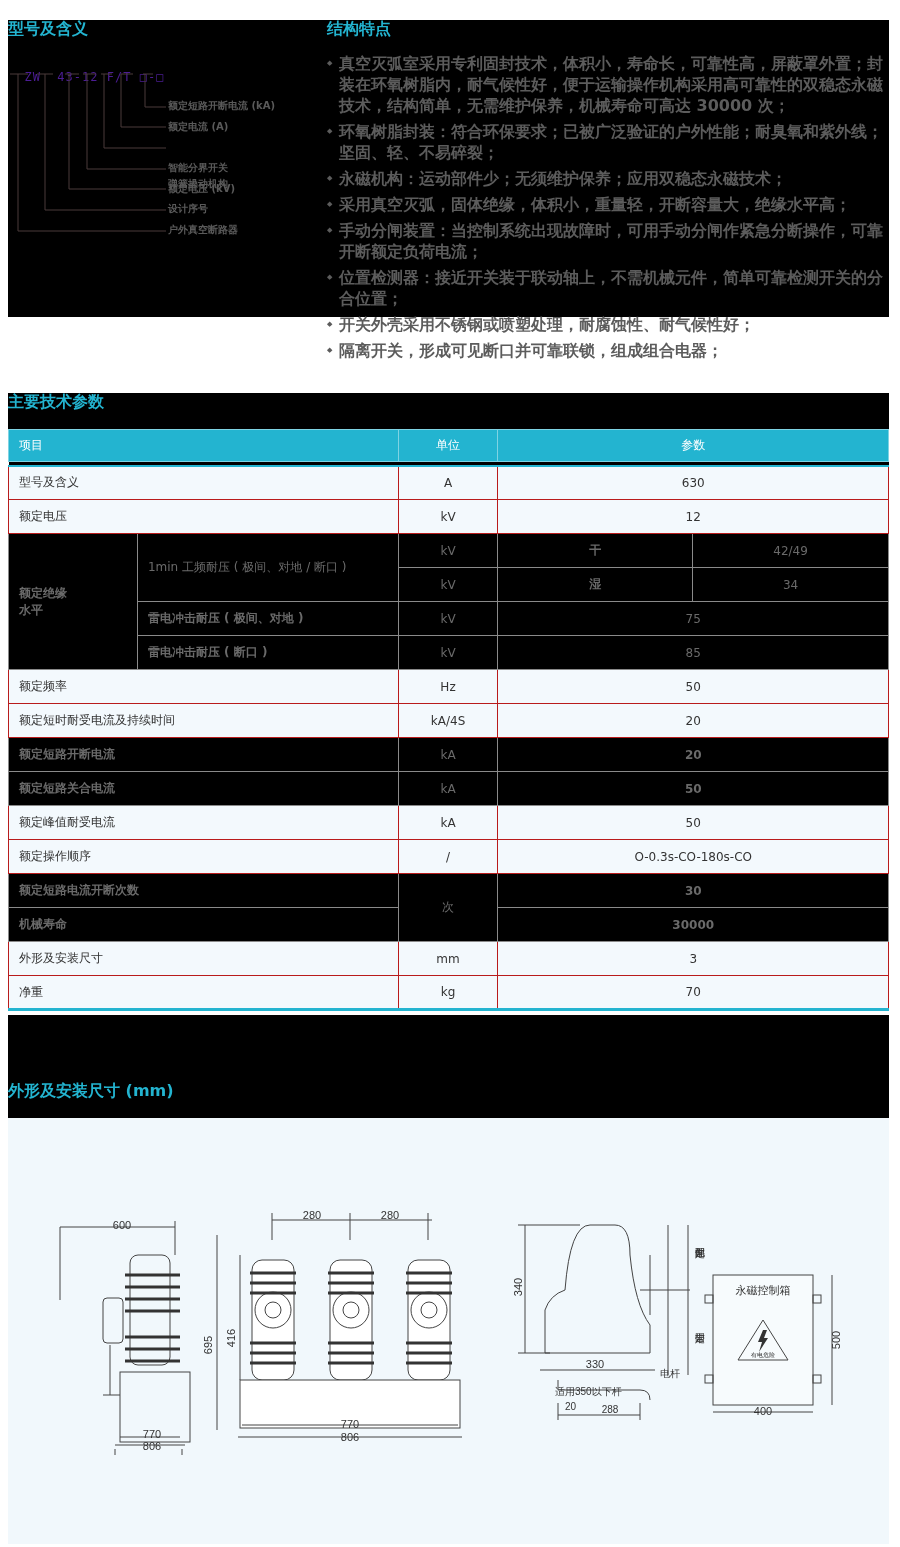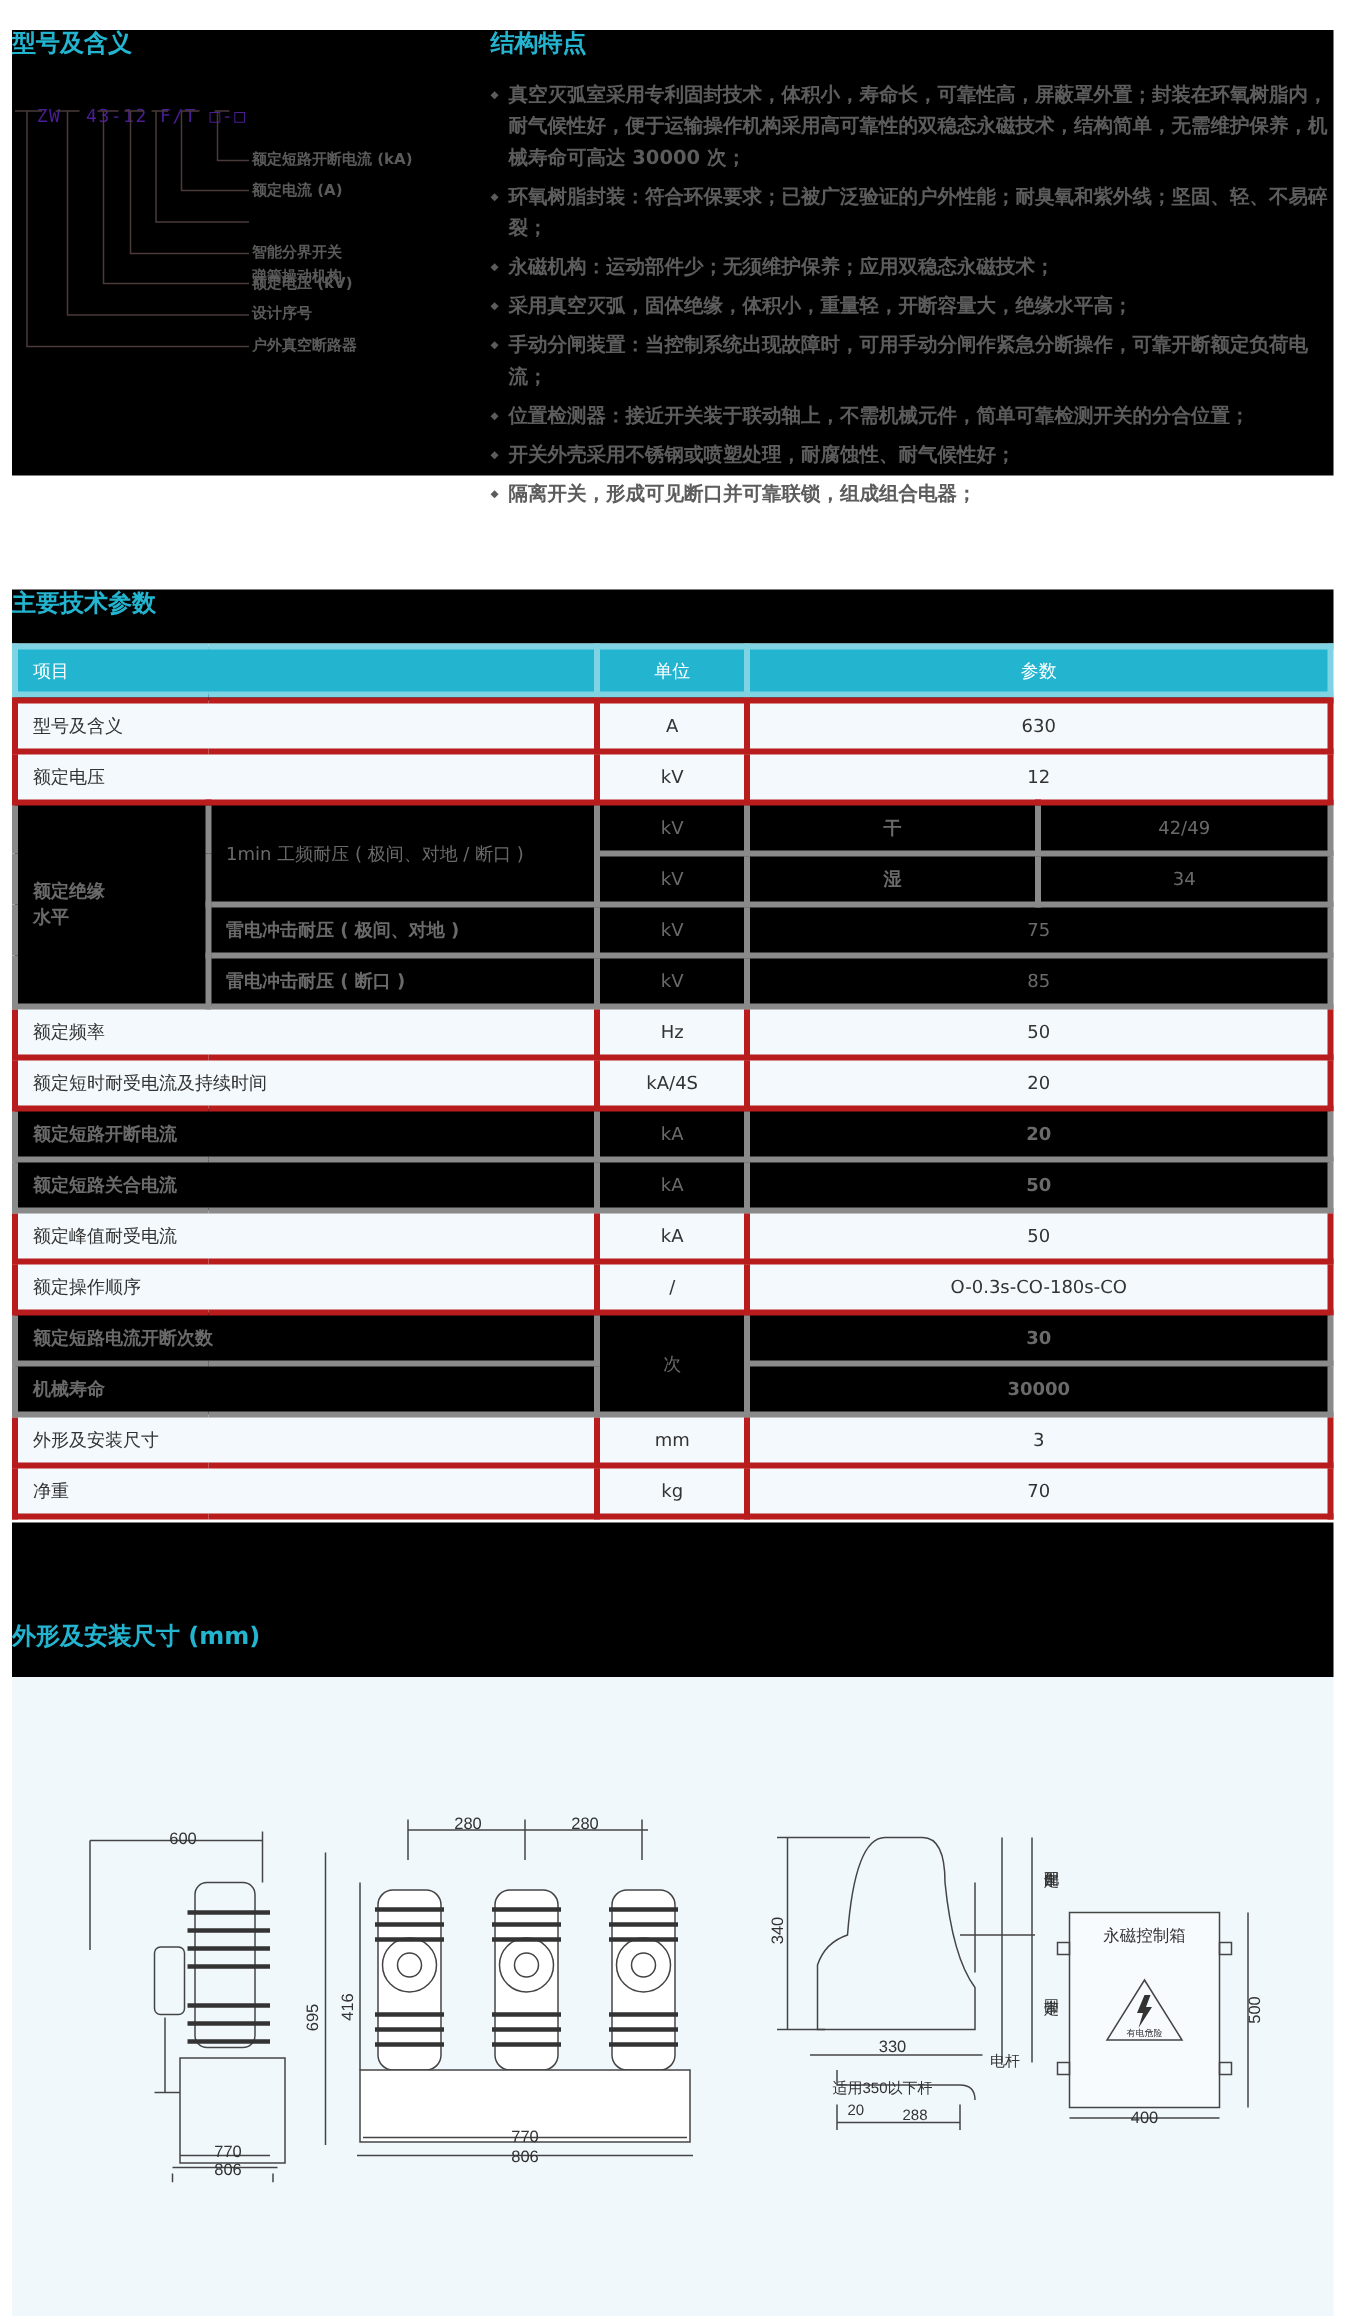--- a/index.html
+++ b/index.html
@@ -7,27 +7,27 @@
   .abs { position: absolute; }
   .title { color: #23b4d0; font-weight: bold; font-size: 16px; }
 
   
   .model-box { left: 8px; top: 20px; width: 312px; height: 297px; background: #000; }
   .model-code { left: 8px; top: 56px; color: #4c1d95; font-size: 12px; letter-spacing: 1px; font-family: "DejaVu Sans Mono", monospace; white-space: pre; }
   .model-label { color: #5a5a5a; font-size: 10px; font-weight: bold; white-space: nowrap; }
 
   
   .feat-box { left: 320px; top: 20px; width: 569px; height: 297px; background: #000; }
-  .feat-item { color: #5c5c5c; font-size: 13px; font-weight: bold; line-height: 21px; padding-left: 12px; position: relative; }
+  .feat-item { color: #5c5c5c; font-size: 16px; font-weight: bold; line-height: 21px; padding-left: 12px; position: relative; }
   .feat-item::before { content: "◆"; position: absolute; left: 0; top: 0; font-size: 7px; color: #5c5c5c; }
 
   
   .spec-head { left: 8px; top: 393px; width: 881px; height: 36px; background: #000; }
   table.spec { position: absolute; left: 8px; top: 429px; width: 881px; border-collapse: collapse; font-size: 12px; }
-  table.spec td, table.spec th { border: 4px solid #b91c1c; height: 34px; padding: 0 10px; color: #333; }
+  table.spec td, table.spec th { border: 1px solid #b91c1c; height: 34px; padding: 0 10px; color: #333; }
   table.spec th { background: #23b4d0; color: #fff; font-weight: normal; height: 32px; border-color: #7fd3e3; }
   table.spec tr.light td { background: #f3f9fd; }
   table.spec tr.dark td { background: #000; color: #6a6a6a; font-weight: bold; border-color: #8a8a8a; }
   table.spec .c { text-align: center; }
   .sep-row td { height: 4px !important; padding: 0 !important; background: #000 !important; border: none !important; border-bottom: 2px solid #23b4d0 !important; }
 
   
   .dim-head { left: 8px; top: 1015px; width: 881px; height: 103px; background: #000; }
   .dim-area { left: 8px; top: 1118px; width: 881px; height: 426px; background: #f1f8fc; }
   svg text { font-family: "Liberation Sans", sans-serif; }

